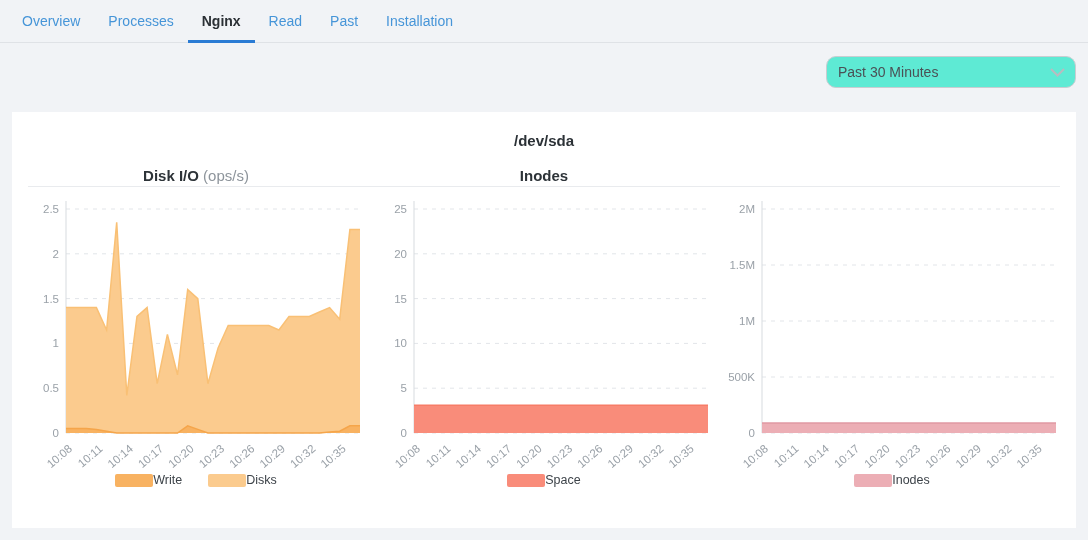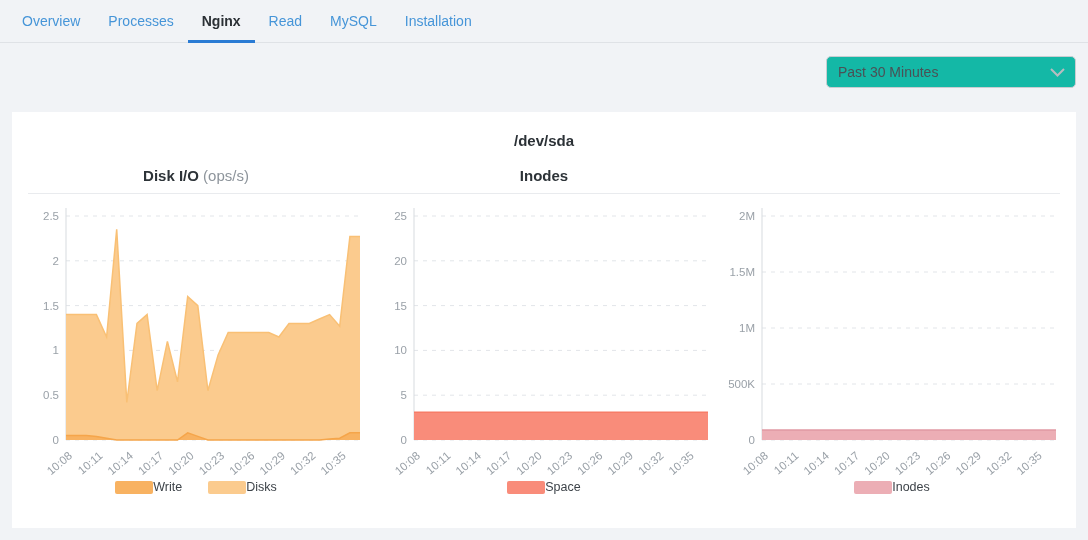--- a/index.html
+++ b/index.html
@@ -39,43 +39,43 @@
   .toolbar {
     display: flex;
     justify-content: flex-end;
     padding: 13px 12px 0 12px;
   }
   .select {
     display: flex;
     align-items: center;
     justify-content: space-between;
     width: 250px; height: 32px;
-    background: #14b8a6;
+    background: #5eead4;
     border: 1px solid #c9cdd1;
-    border-radius: 5px;
+    border-radius: 10px;
     padding: 0 10px 0 11px;
     font-size: 14px;
     color: #4b5055;
     cursor: pointer;
   }
   .select .chev { display: flex; align-items: center; }
   
   .card {
     margin: 24px 12px 12px 12px;
     background: #ffffff;
     padding: 18px 16px 24px 16px;
     min-height: 416px;
     text-align: center;
   }
   .card-title { font-size: 15px; font-weight: bold; color: #2b3136; margin: 2px 0 18px 0; }
   .chart-titles {
     display: grid;
     grid-template-columns: repeat(3, 336px);
     column-gap: 12px;
-    margin-bottom: 9px;
+    margin-bottom: 2px;
   }
   .chart-title { font-size: 15px; font-weight: bold; color: #2d3338; }
   .chart-title .unit { font-weight: normal; color: #8d949b; }
   .rule { border: none; border-top: 1px solid #e9ebee; margin: 0 0 4px 0; }
   .charts-row {
     display: grid;
     grid-template-columns: repeat(3, 336px);
     column-gap: 12px;
   }
   .chart-col { display: flex; flex-direction: column; }
@@ -92,21 +92,21 @@
   .legend-label { font-size: 12.5px; color: #3d4349; }
 </style>
 </head>
 <body>
 
 <nav class="tabbar">
   <span class="tab">Overview</span>
   <span class="tab">Processes</span>
   <span class="tab active">Nginx</span>
   <span class="tab">Read</span>
-  <span class="tab">MySQL</span>
+  <span class="tab">Past</span>
   <span class="tab">Installation</span>
 </nav>
 
 <div class="toolbar">
   <div class="select">
     <span>Past 30 Minutes</span>
     <span class="chev">
       <svg width="15" height="9" viewBox="0 0 15 9">
           <polyline points="1,1 7.5,7.5 14,1" fill="none" stroke="#b8bcc0" stroke-width="2"></polyline>
         </svg>

